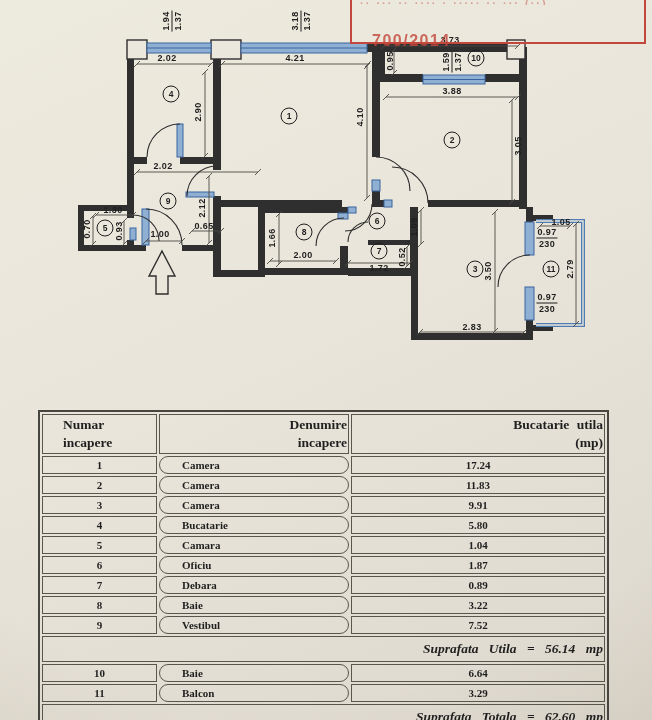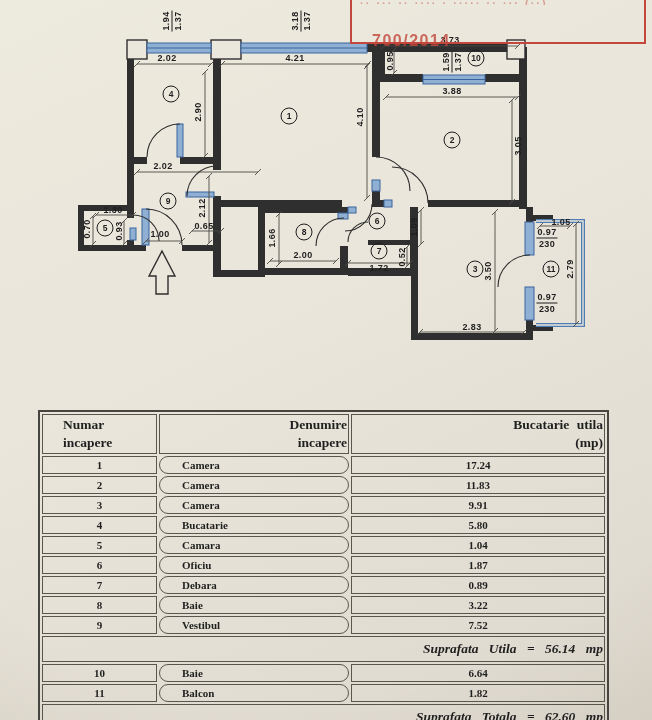--- a/index.html
+++ b/index.html
@@ -271,21 +271,21 @@
             <td class="" colspan="3">Suprafata Utila = 56.14 mp</td>
           </tr>
           <tr class="row">
             <td class="c-num">10</td>
             <td class="c-name">Baie</td>
             <td class="c-area">6.64</td>
           </tr>
           <tr class="row">
             <td class="c-num">11</td>
             <td class="c-name">Balcon</td>
-            <td class="c-area">1.82</td>
+            <td class="c-area">3.29</td>
           </tr>
           <tr class="band">
             <td class="" colspan="3">Suprafata Totala = 62.60 mp</td>
           </tr>
         </tbody>
     </table>
 
   </div>
 
 </div>

